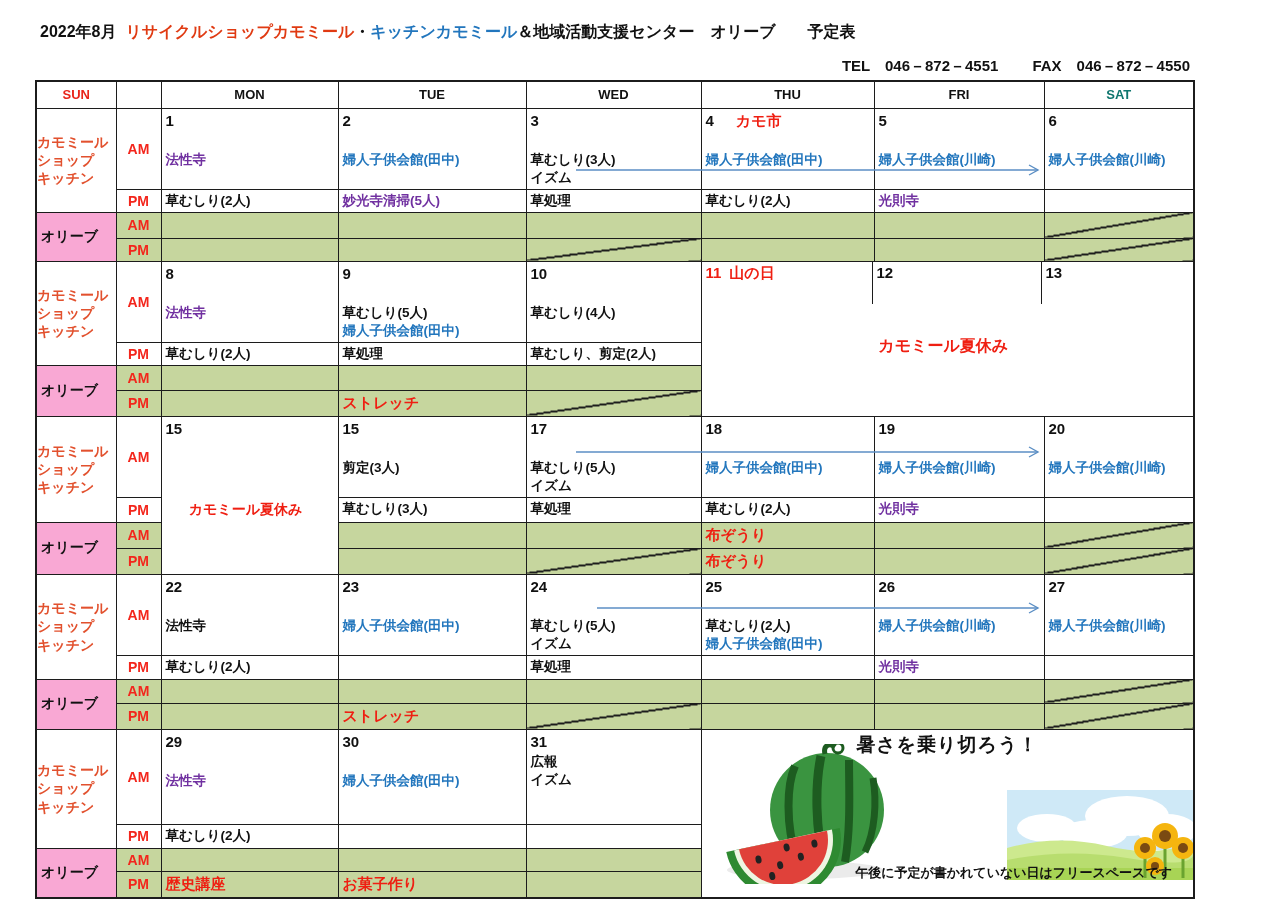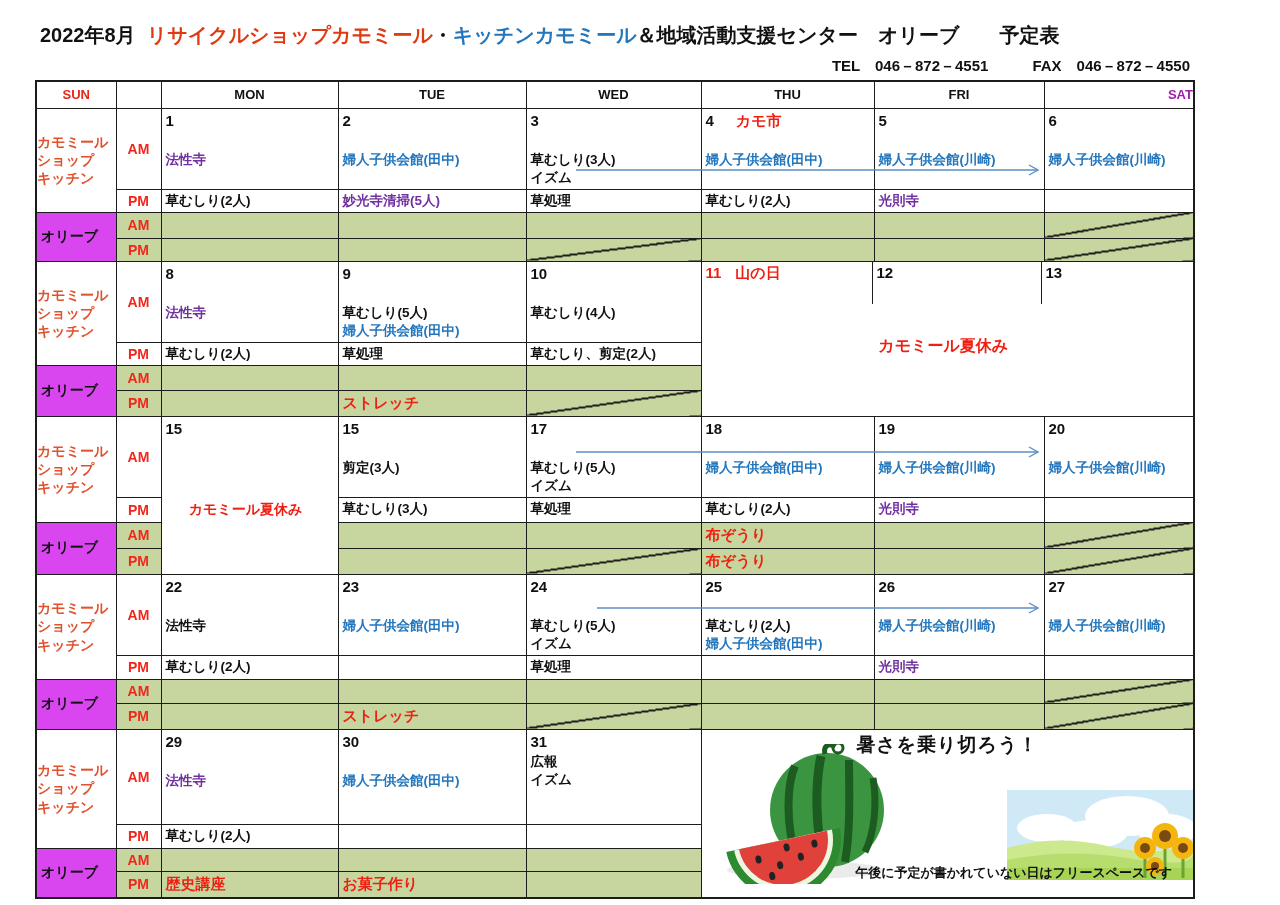--- a/index.html
+++ b/index.html
@@ -1,54 +1,54 @@
 <!DOCTYPE html>
 <html><head>
 <meta charset="utf-8">
 <style>
   html,body{margin:0;padding:0;background:#ffffff;}
   body{width:1280px;height:905px;font-family:"Liberation Sans","DejaVu Sans",sans-serif;}
   #page{position:relative;width:1280px;height:905px;overflow:hidden;}
 
   
-  .title{position:absolute;top:22px;left:40px;font-size:20px;font-weight:bold;white-space:nowrap;color:#111;}
+  .title{position:absolute;top:22px;left:40px;font-size:16px;font-weight:bold;white-space:nowrap;color:#111;}
   .c-titlered{color:#e03a12;}
   .c-blue{color:#2276bd;}
   .c-purple{color:#7030a0;}
   .c-red{color:#ef1f12;}
   .contact{position:absolute;top:57px;left:0;width:1190px;text-align:right;font-size:15px;font-weight:bold;color:#111;}
-  .contact span{margin-left:44px;}
+  .contact span{margin-left:34px;}
 
   
   table{position:absolute;top:80px;left:35px;border-collapse:collapse;table-layout:fixed;}
   td,th{border:1.5px solid #1c1c1c;padding:0;vertical-align:top;overflow:hidden;box-sizing:border-box;}
   table{border:2px solid #1c1c1c;}
   th{font-size:13px;font-weight:bold;text-align:center;vertical-align:middle;color:#111;}
-  th.sun{color:#e8251a;} th.sat{color:#a21caf;text-align:right;}
+  th.sun{color:#e8251a;} th.sat{color:#0f766e;}
 
   .chamlabel{color:#e2512e;font-weight:bold;font-size:14px;vertical-align:middle;line-height:1.3;white-space:pre-line;background:#fff;}
-  .olivelabel{background:#d946ef;font-weight:bold;font-size:14px;vertical-align:middle;padding-left:4px;color:#111;}
+  .olivelabel{background:#f9a8d4;font-weight:bold;font-size:14px;vertical-align:middle;padding-left:4px;color:#111;}
   .ampm{text-align:center;vertical-align:middle;color:#f3261c;font-weight:bold;font-size:14px;background:#fff;}
   .green{background-color:#c6d69e;}
   .diag{background-image:linear-gradient(to bottom right,transparent calc(50% - 1px),#1c1c1c calc(50% - 1px),#1c1c1c calc(50% + 1px),transparent calc(50% + 1px));}
 
   .day{padding:2px 4px;font-weight:bold;font-size:13.5px;background:#fff;color:#111;}
   .date{font-size:15px;font-weight:bold;line-height:19px;color:#111;}
   .date .holiday{margin-left:22px;}
   .entries{margin-top:21px;}
   .entry{line-height:18px;font-size:13.5px;font-weight:bold;}
   .pmcell{padding-top:2px;}
   .ocell{font-size:15px;font-weight:bold;color:#ef1f12;padding:3px 4px;vertical-align:middle;}
 
   .mergecell{background:#fff;}
   .relwrap{position:relative;width:100%;}
   .mdates{display:flex;}
   .mdate{height:42px;border-right:1.5px solid #1c1c1c;padding:2px 4px;font-size:15px;font-weight:bold;box-sizing:border-box;color:#111;}
   .mdate:last-child{border-right:none;}
-  .mdate .holiday{margin-left:14px;}
+  .mdate .holiday{margin-left:8px;}
   .summer-note{position:absolute;left:0;right:8px;text-align:center;color:#ef1f12;font-weight:bold;font-size:16px;}
   .summer-note.small{font-size:14px;}
   .heat-title{position:absolute;left:0;right:0;top:2px;text-align:center;font-size:19px;font-weight:bold;color:#111;letter-spacing:1px;}
   .illus{position:absolute;}
 
   .arrow{position:absolute;}
   .footer{position:absolute;top:864px;left:0;width:1172px;text-align:right;font-size:13px;font-weight:bold;color:#111;}
 </style>
 </head>
 <body>

